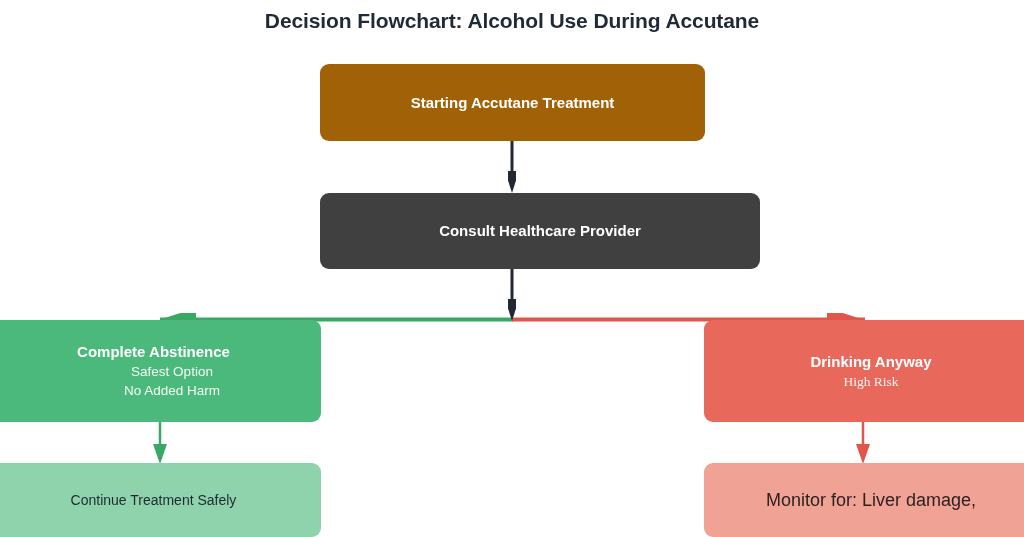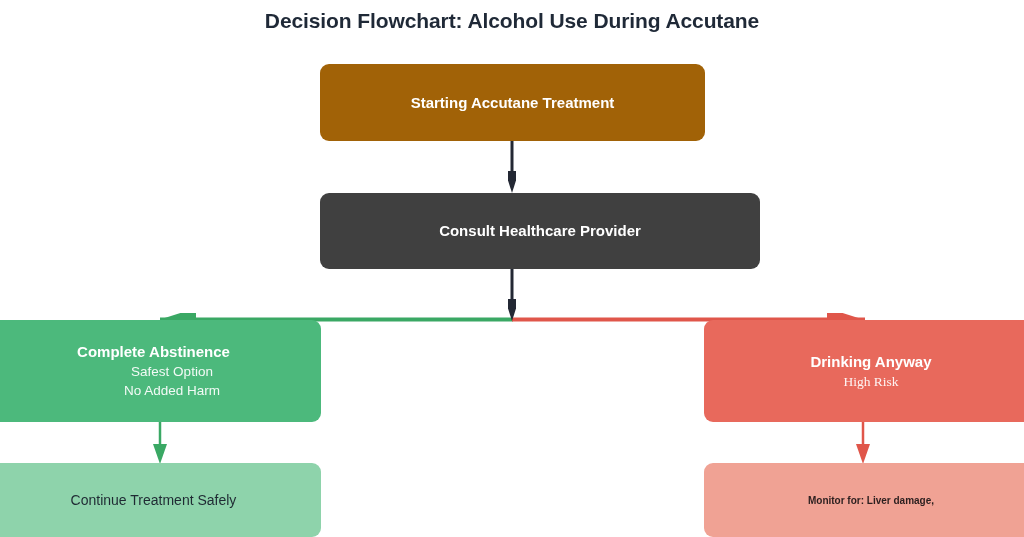--- a/index.html
+++ b/index.html
@@ -77,21 +77,21 @@
     left: -14px; top: 463px; width: 335px; height: 74px;
     background: #8ed3ab;
     color: #1f2a33;
   }
   #node-continue .node-sub { color: #1f2a33; font-size: 14px; }
   #node-monitor {
     left: 704px; top: 463px; width: 334px; height: 74px;
     background: #f0a294;
     color: #2b1f1f;
   }
-  #node-monitor .node-sub { color: #2b1f1f; font-size: 10px; line-height: 21px; font-weight: bold; }
+  #node-monitor .node-sub { color: #2b1f1f; font-size: 18px; line-height: 21px; }
 
   
   .conn { position: absolute; }
 
   #conn-start-consult { left: 508px; top: 141px; width: 8px; height: 52px; }
   #conn-consult-split { left: 508px; top: 269px; width: 8px; height: 52px; }
   #conn-horizontal { left: 0px; top: 313px; width: 1024px; height: 14px; }
   #conn-abst-continue { left: 152px; top: 422px; width: 16px; height: 42px; }
   #conn-drink-monitor { left: 855px; top: 422px; width: 16px; height: 42px; }
 </style>

